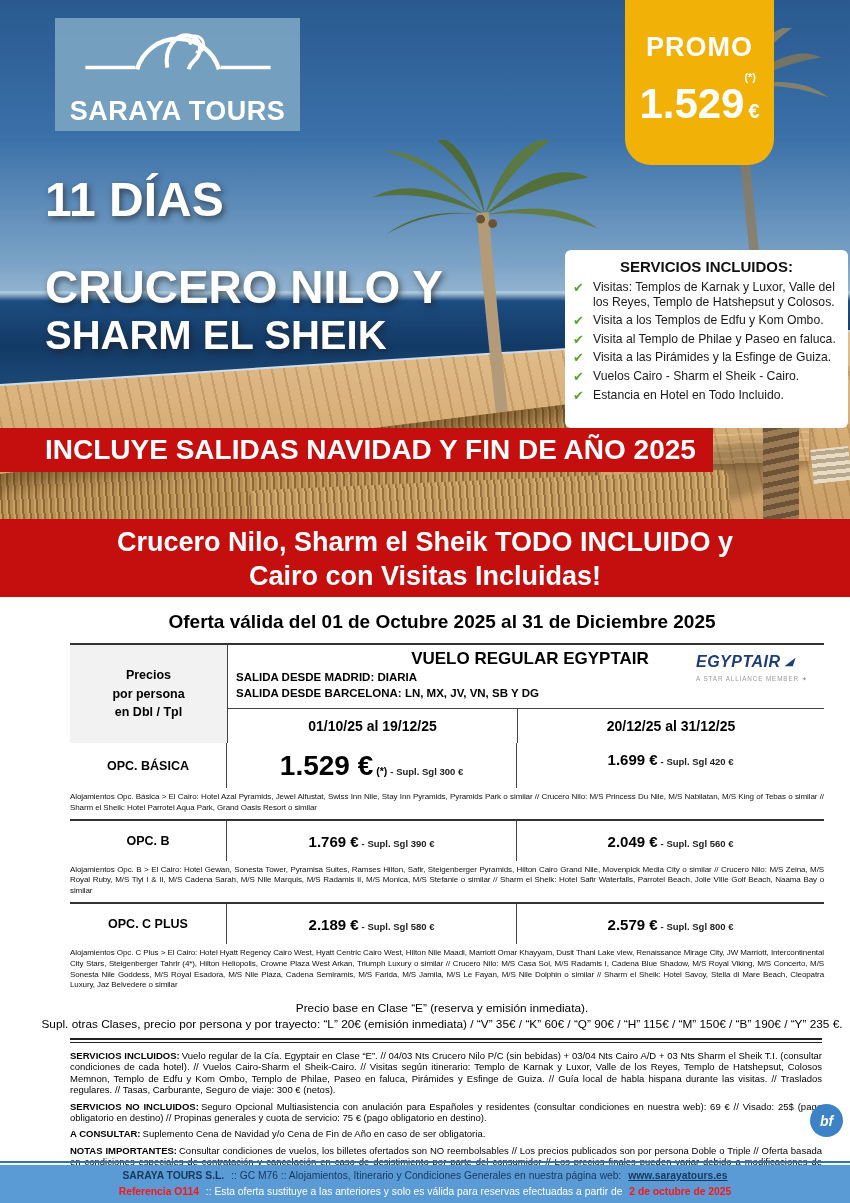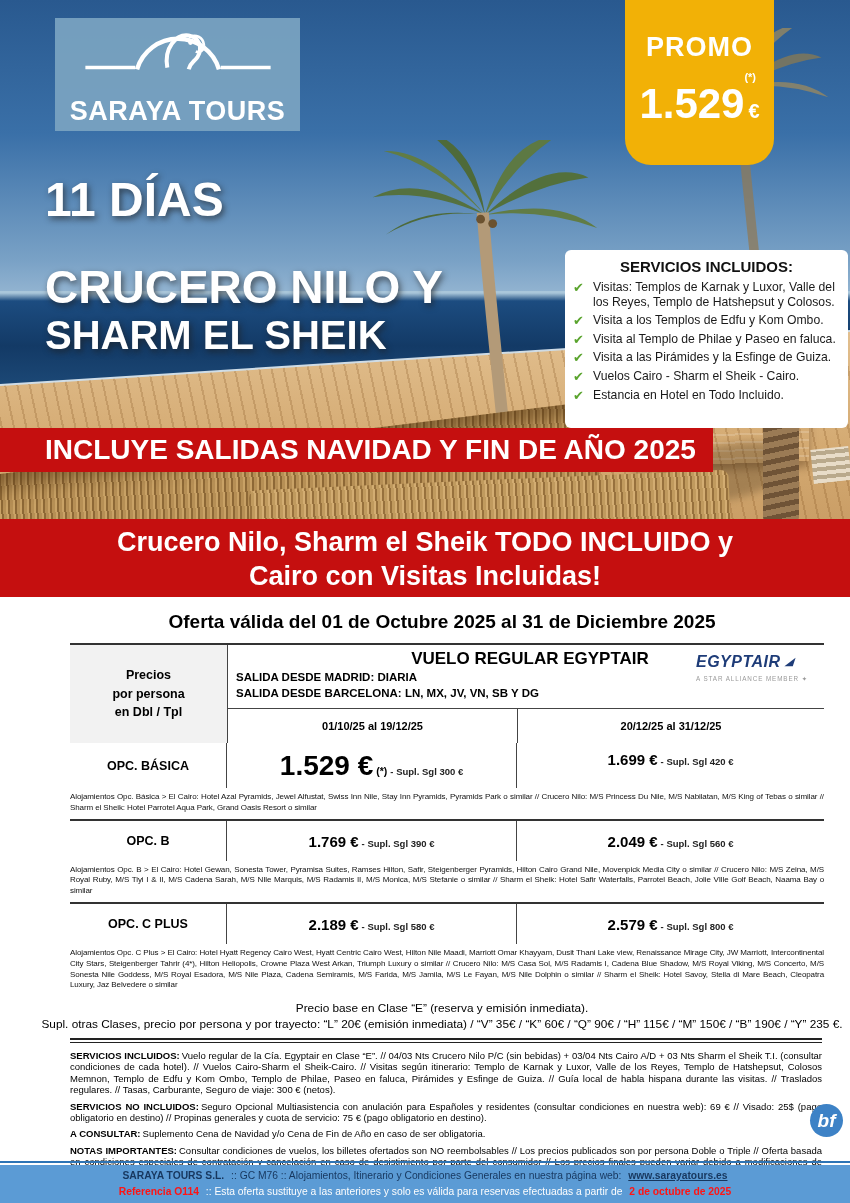--- a/index.html
+++ b/index.html
@@ -91,21 +91,21 @@
         white-space:pre-line;line-height:1.5;}
   .th-right{flex:1;display:flex;flex-direction:column;}
   .th-top{position:relative;height:64px;border-bottom:1px solid #444;box-sizing:border-box;padding-left:8px;}
   .flight-title{text-align:center;font-size:17px;font-weight:bold;margin-top:4px;}
   .salida{font-size:11.5px;font-weight:bold;line-height:1.4;}
   .egyptair{position:absolute;right:6px;top:8px;width:122px;}
   .eg-word{font-style:italic;font-weight:bold;font-size:16px;color:#1e3c78;letter-spacing:.5px;
         display:flex;align-items:center;gap:2px;}
   .eg-sub{font-size:6.3px;color:#9a9a9a;letter-spacing:.9px;margin-top:4px;}
   .th-dates{display:flex;height:34px;}
-  .th-date{display:flex;align-items:center;justify-content:center;font-weight:bold;font-size:11px;}
+  .th-date{display:flex;align-items:center;justify-content:center;font-weight:bold;font-size:14px;}
   .th-date1{width:290px;border-right:1px solid #444;box-sizing:border-box;}
   .th-date2{flex:1;}
 
   .band{display:flex;}
   .band-sep{border-top:2px solid #333;}
   .b-opt{width:157px;border-right:1px solid #444;display:flex;align-items:center;justify-content:center;
         font-weight:bold;font-size:12.5px;box-sizing:border-box;}
   .b-c1{width:290px;border-right:1px solid #444;box-sizing:border-box;}
   .b-c1,.b-c2{display:flex;align-items:baseline;justify-content:center;gap:3px;padding:13px 0 12px;}
   .b-c2{flex:1;}
@@ -116,21 +116,21 @@
   .price-suppl{font-size:9.5px;font-weight:bold;color:#222;}
   .note{font-size:8px;line-height:1.35;text-align:justify;padding:4px 0 5px;letter-spacing:-.1px;color:#111;}
 
   .basefare{margin-top:5px;text-align:center;font-size:11.8px;line-height:1.35;}
   .dbl-rule{margin:5px 45px 0 53px;height:2px;border-top:2px solid #222;border-bottom:1px solid #222;}
   .fineprint{margin:7px 45px 0 53px;font-size:9.5px;line-height:1.2;text-align:justify;}
   .fineprint p{margin:0 0 5px 0;}
   .fineprint b{margin-right:2px;}
 
   .bf{position:absolute;left:810px;top:1104px;width:33px;height:33px;border-radius:50%;
-        background:#3d82c6;color:#fff;font-weight:bold;font-style:italic;font-size:19px;
+        background:#3d82c6;color:#fff;font-weight:bold;font-style:italic;font-size:14px;
         display:flex;align-items:center;justify-content:center;z-index:3;}
 
   .footer-rule{position:absolute;left:0;top:1161px;width:850px;height:2px;background:#2e74b5;}
   .page-footer{position:absolute;left:0;top:1165px;width:850px;height:50px;background:#5b9bd5;
         text-align:center;font-size:10.3px;line-height:1.55;padding-top:3px;box-sizing:border-box;}
   .page-footer span{margin:0 2px;}
   .f-navy{color:#17375e;}
   .f-bold{font-weight:bold;}
   .f-link{color:#17375e;text-decoration:underline;font-weight:bold;cursor:pointer;}
   .f-red{color:#ff1414;font-weight:bold;}

